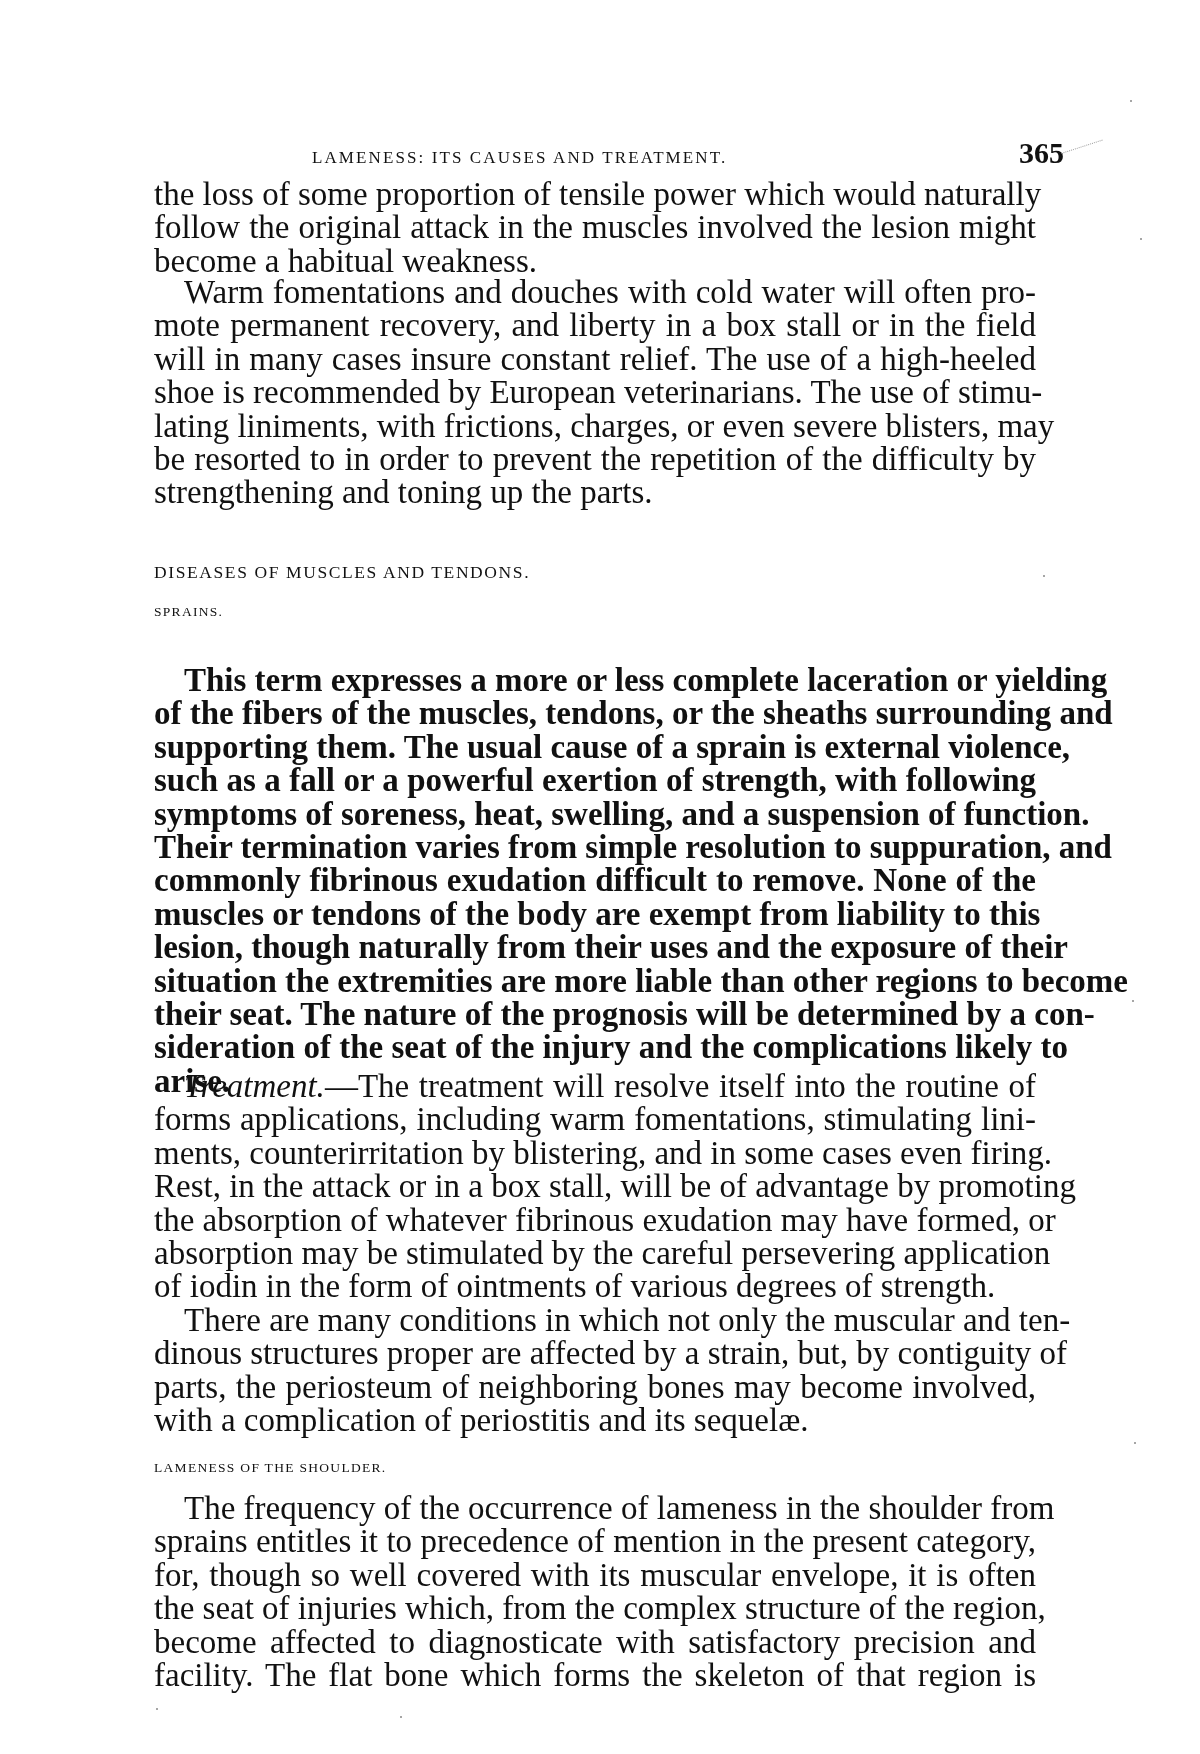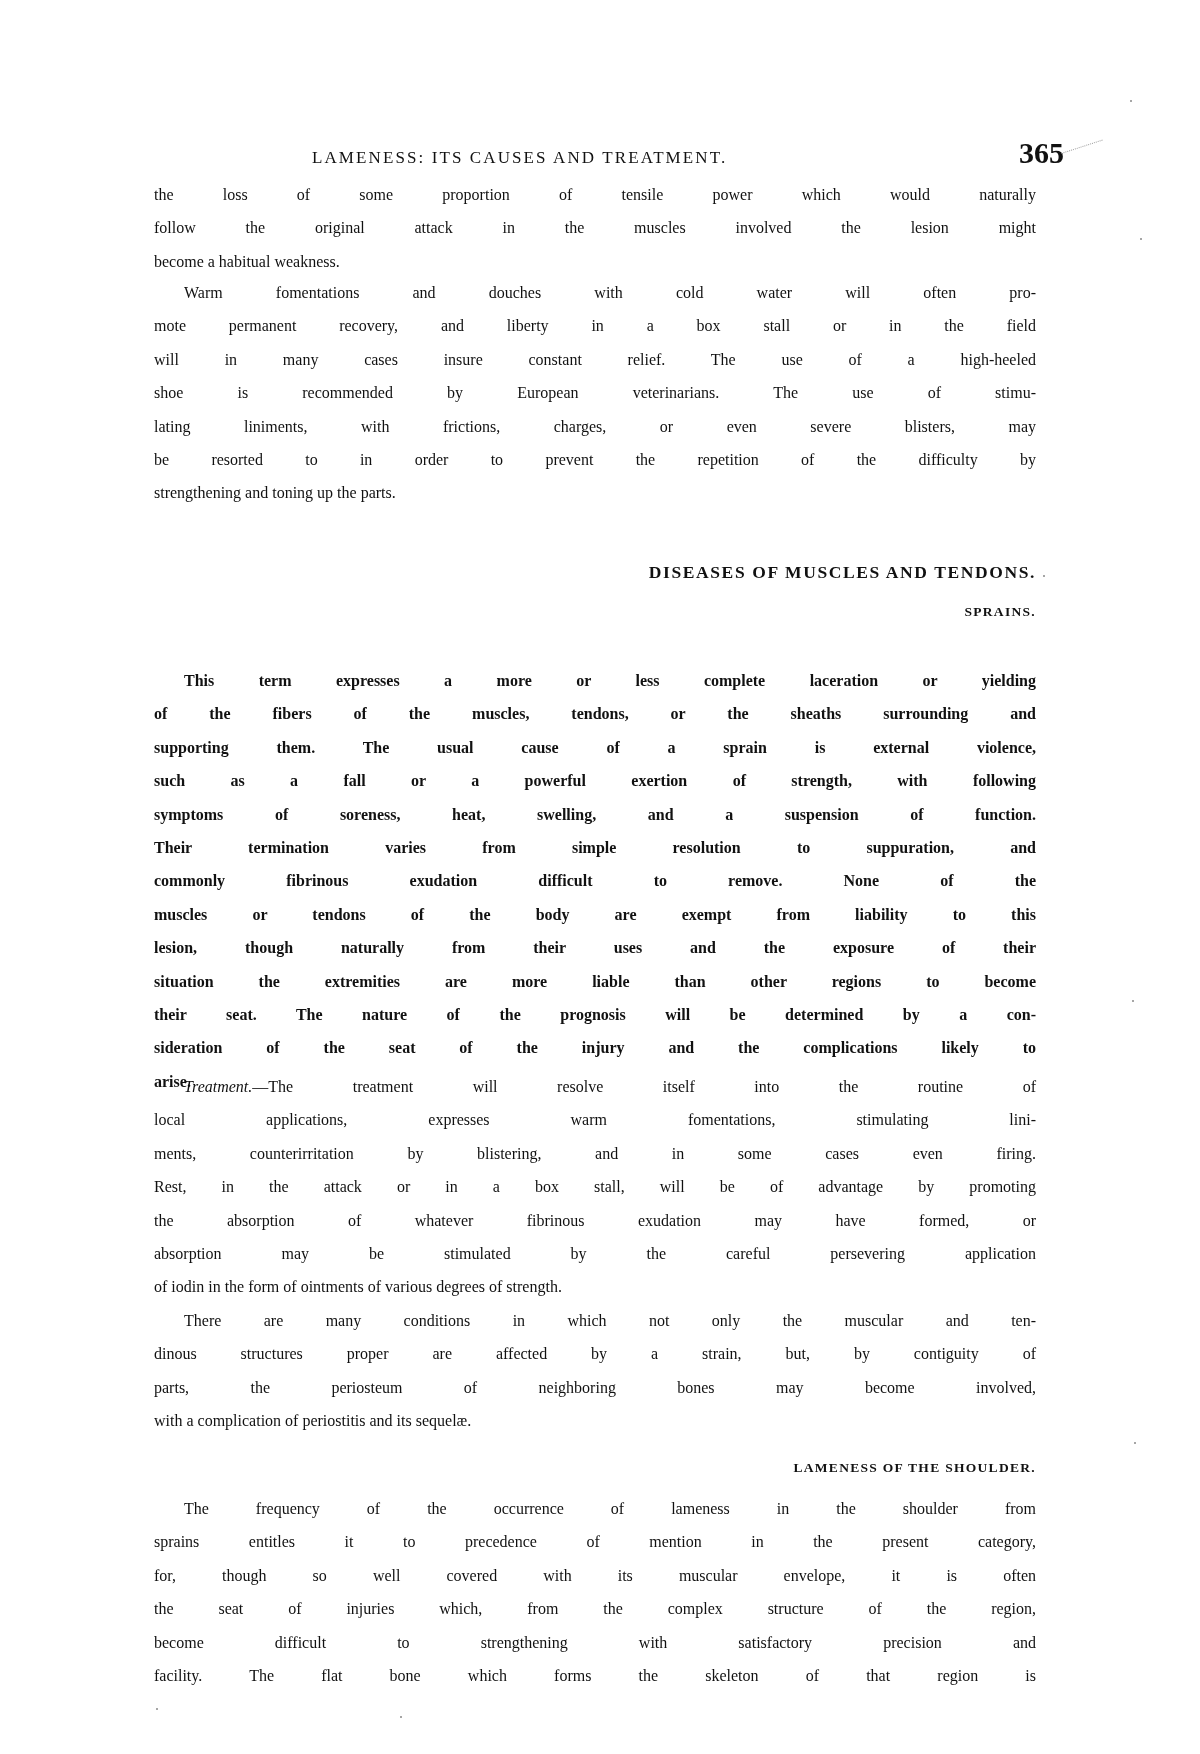--- a/index.html
+++ b/index.html
@@ -19,28 +19,28 @@
   }
   .page-number {
     font-size: 30px; font-weight: bold; position: absolute; left: 707px; top: -6px;
   }
   .page-mark {
     position: absolute; left: 1062px; top: 146px; width: 44px; height: 16px;
     border-top: 1px dotted #777; transform: rotate(-18deg); opacity: .7;
   }
   .body-text {
     position: absolute; left: 154px; width: 882px;
-    font-size: 16px; line-height: 33.4px; text-align: justify;
+    font-size: 33px; line-height: 33.4px; text-align: justify;
   }
   .line { display: block; text-align: justify; text-align-last: justify; white-space: nowrap; }
   .line.last { text-align-last: left; }
   .indent { padding-left: 30px; }
   .heading {
-    position: absolute; left: 154px; width: 882px; text-align: right;
-    font-weight: bold; text-transform: uppercase;
+    position: absolute; left: 154px; width: 882px; text-align: left;
+    font-weight: normal; text-transform: uppercase;
   }
   .h-section { font-size: 17.5px; letter-spacing: 1.6px; }
   .h-sub { font-size: 13.5px; letter-spacing: 1.3px; }
   em { font-style: italic; }
   .speck { position: absolute; width: 2px; height: 2px; background: #888; border-radius: 1px; }
 </style>
 </head>
 <body>
 
 <div class="page">
@@ -81,21 +81,21 @@
     <span class="line">muscles or tendons of the body are exempt from liability to this</span>
     <span class="line">lesion, though naturally from their uses and the exposure of their</span>
     <span class="line">situation the extremities are more liable than other regions to become</span>
     <span class="line">their seat.  The nature of the prognosis will be determined by a con-</span>
     <span class="line">sideration of the seat of the injury and the complications likely to</span>
     <span class="line last">arise.</span>
   </div>
 
   <div class="body-text" style="top:1070px;">
     <span class="line indent"><em>Treatment.</em><span>—The treatment will resolve itself into the routine of</span></span>
-    <span class="line">local applications, expresses warm fomentations, stimulating lini-</span>
+    <span class="line">forms applications, including warm fomentations, stimulating lini-</span>
     <span class="line">ments, counterirritation by blistering, and in some cases even firing.</span>
     <span class="line">Rest, in the attack or in a box stall, will be of advantage by promoting</span>
     <span class="line">the absorption of whatever fibrinous exudation may have formed, or</span>
     <span class="line">absorption may be stimulated by the careful persevering application</span>
     <span class="line last">of iodin in the form of ointments of various degrees of strength.</span>
   </div>
 
   <div class="body-text" style="top:1304px;">
     <span class="line indent">There are many conditions in which not only the muscular and ten-</span>
     <span class="line">dinous structures proper are affected by a strain, but, by contiguity of</span>
@@ -103,21 +103,21 @@
     <span class="line last">with a complication of periostitis and its sequelæ.</span>
   </div>
 
   <div class="heading h-sub" style="top:1460px;">LAMENESS OF THE SHOULDER.</div>
 
   <div class="body-text" style="top:1492px;">
     <span class="line indent">The frequency of the occurrence of lameness in the shoulder from</span>
     <span class="line">sprains entitles it to precedence of mention in the present category,</span>
     <span class="line">for, though so well covered with its muscular envelope, it is often</span>
     <span class="line">the seat of injuries which, from the complex structure of the region,</span>
-    <span class="line">become difficult to strengthening with satisfactory precision and</span>
+    <span class="line">become affected to diagnosticate with satisfactory precision and</span>
     <span class="line">facility.  The flat bone which forms the skeleton of that region is</span>
   </div>
 
   <div class="speck" style="left:1130px;top:100px;"></div>
   <div class="speck" style="left:1140px;top:238px;"></div>
   <div class="speck" style="left:1043px;top:575px;"></div>
   <div class="speck" style="left:1132px;top:1000px;"></div>
   <div class="speck" style="left:1134px;top:1442px;"></div>
   <div class="speck" style="left:156px;top:1708px;"></div>
   <div class="speck" style="left:400px;top:1716px;"></div>

